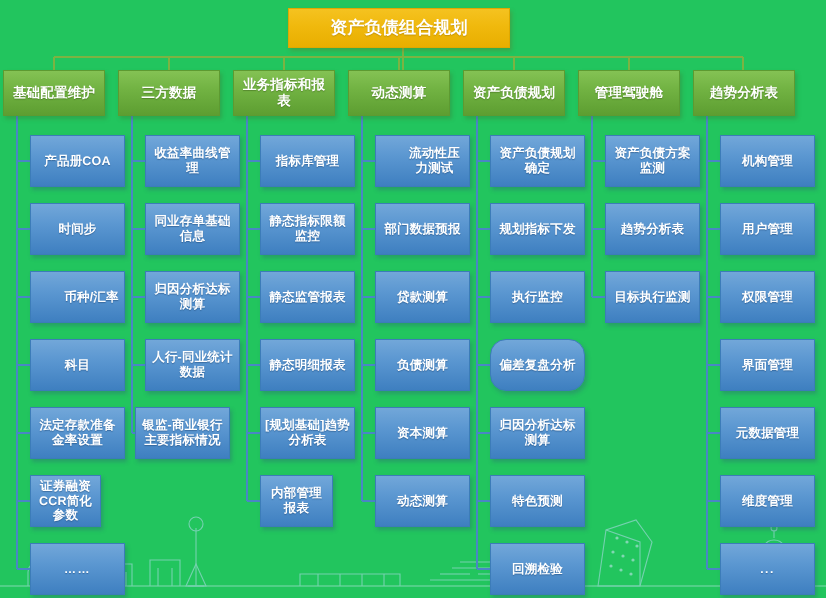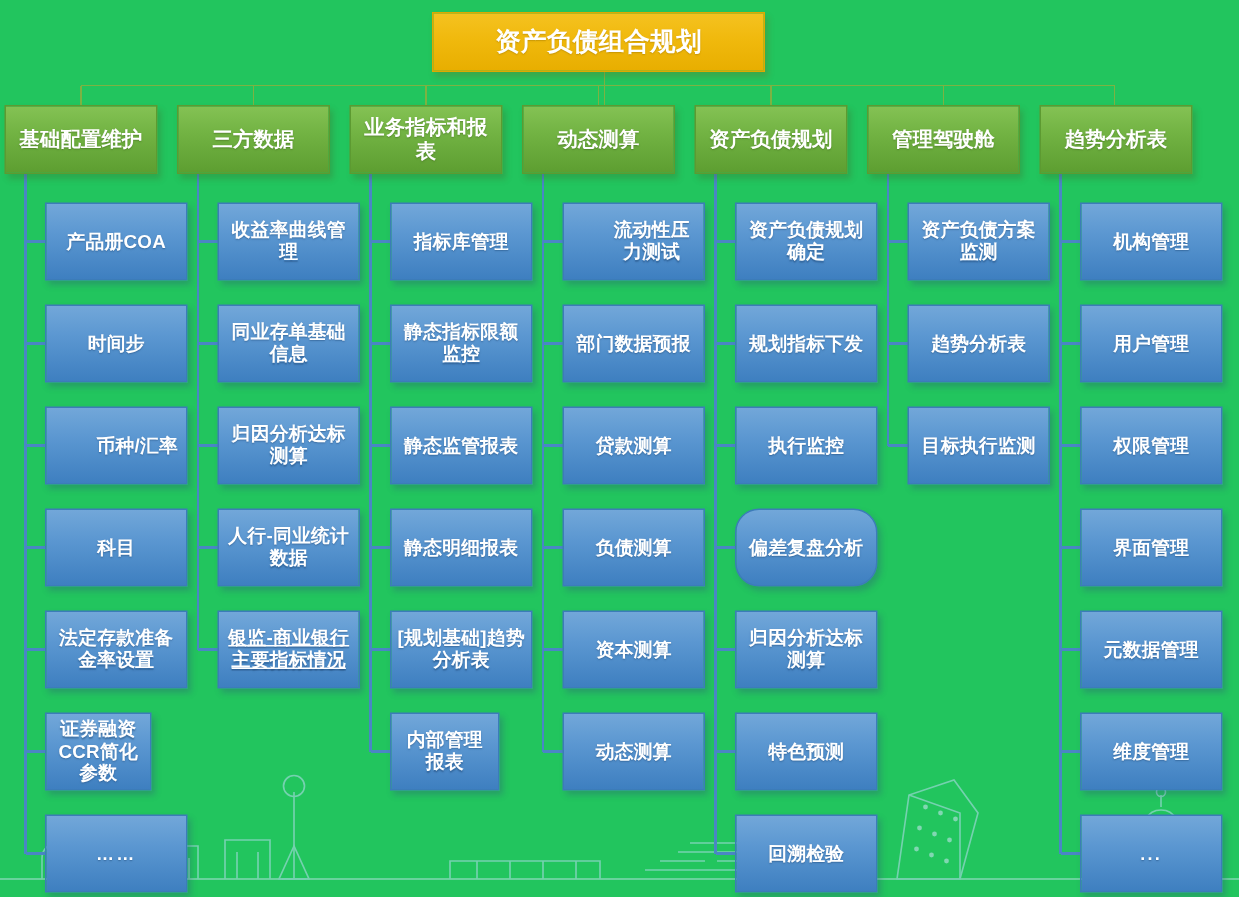--- a/index.html
+++ b/index.html
@@ -232,21 +232,21 @@
       </div>
       <div class="node leaf" style="left: 145px; top: 203px; width: 95px; height: 52px;">
         <span>同业存单基础信息</span>
       </div>
       <div class="node leaf" style="left: 145px; top: 271px; width: 95px; height: 52px;">
         <span>归因分析达标测算</span>
       </div>
       <div class="node leaf" style="left: 145px; top: 339px; width: 95px; height: 52px;">
         <span>人行-同业统计数据</span>
       </div>
-      <div class="node leaf" style="left: 145px; top: 407px; width: 95px; height: 52px; text-decoration: underline;">
+      <div class="node leaf" style="left: 135px; top: 407px; width: 95px; height: 52px;">
         <span>银监-商业银行主要指标情况</span>
       </div>
       <div class="node head" style="left: 233px; top: 70px; width: 102px; height: 46px;">
         <span>业务指标和报表</span>
       </div>
       <div class="node leaf" style="left: 260px; top: 135px; width: 95px; height: 52px;">
         <span>指标库管理</span>
       </div>
       <div class="node leaf" style="left: 260px; top: 203px; width: 95px; height: 52px;">
         <span>静态指标限额监控</span>

